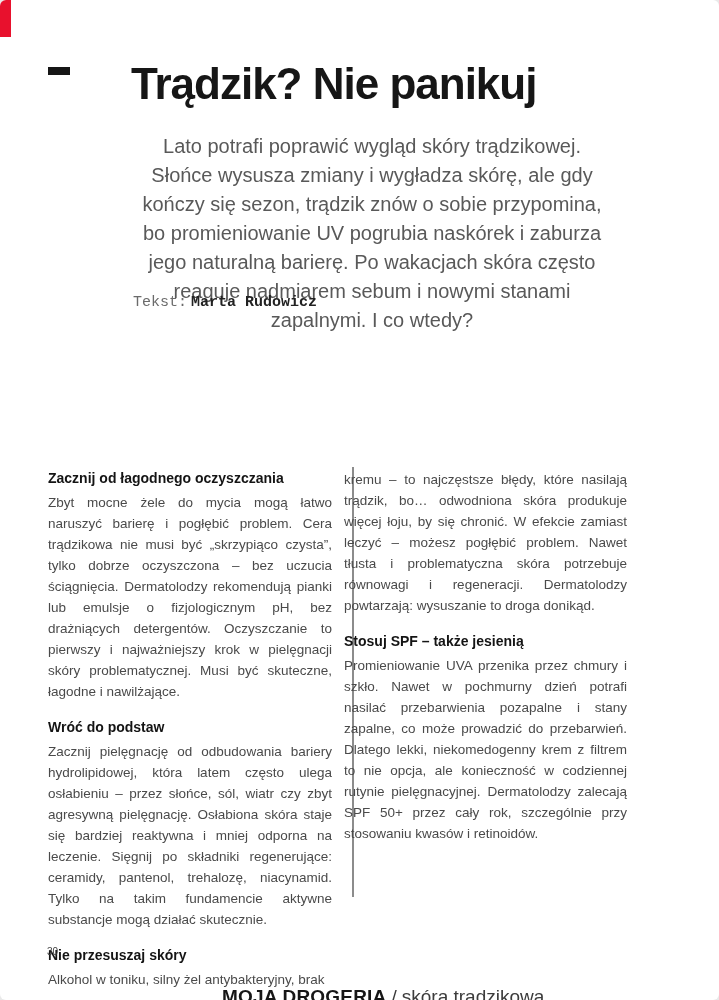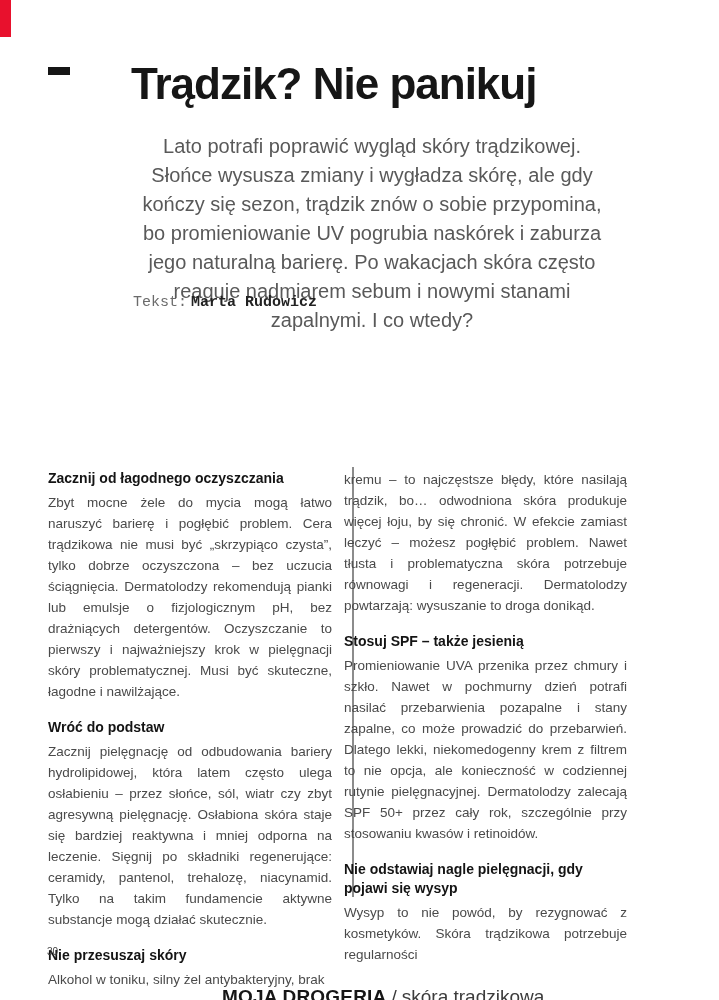--- a/index.html
+++ b/index.html
@@ -4,20 +4,21 @@
 <title>Trądzik? Nie panikuj</title>
 <style>
   html,body{margin:0;padding:0;background:#e9e9e9;}
   .page{
     position:relative;
     width:719px;height:1000px;
     background:#ffffff;
     margin:0 auto;
     overflow:hidden;
     font-family:"Liberation Sans","DejaVu Sans",sans-serif;
+    border-radius:6px;
   }
   .accent-bar{
     position:absolute;left:0;top:0;
     width:11px;height:37px;
     background:#e8112d;
   }
   .title-dash{
     position:absolute;left:48px;top:67px;
     width:22px;height:8px;
     background:#161616;
@@ -118,24 +119,20 @@
   <div class="col-divider"></div>
 
   <div class="col col-right">
     <div class="sec">
       <p>kremu – to najczęstsze błędy, które nasilają trądzik, bo… odwodniona skóra produkuje więcej łoju, by się chronić. W efekcie zamiast leczyć – możesz pogłębić problem. Nawet tłusta i problematyczna skóra potrzebuje równowagi i regeneracji. Dermatolodzy powtarzają: wysuszanie to droga donikąd.</p>
     </div>
     <div class="sec">
       <h3>Stosuj SPF – także jesienią</h3>
       <p>Promieniowanie UVA przenika przez chmury i szkło. Nawet w pochmurny dzień potrafi nasilać przebarwienia pozapalne i stany zapalne, co może prowadzić do przebarwień. Dlatego lekki, niekomedogenny krem z filtrem to nie opcja, ale konieczność w codziennej rutynie pielęgnacyjnej. Dermatolodzy zalecają SPF 50+ przez cały rok, szczególnie przy stosowaniu kwasów i retinoidów.</p>
     </div>
-    <div class="sec">
-      <h3>Nie odstawiaj nagle pielęgnacji, gdy pojawi się wysyp</h3>
-      <p>Wysyp to nie powód, by rezygnować z kosmetyków. Skóra trądzikowa potrzebuje regularności</p>
-    </div>
   </div>
 
   <div class="footer-pagenum">30</div>
 
   <div class="footer-strap">
     <span class="mag">MOJA DROGERIA</span><span class="sep">/</span><span>skóra trądzikowa</span>
   </div>
 
 </div>
 

